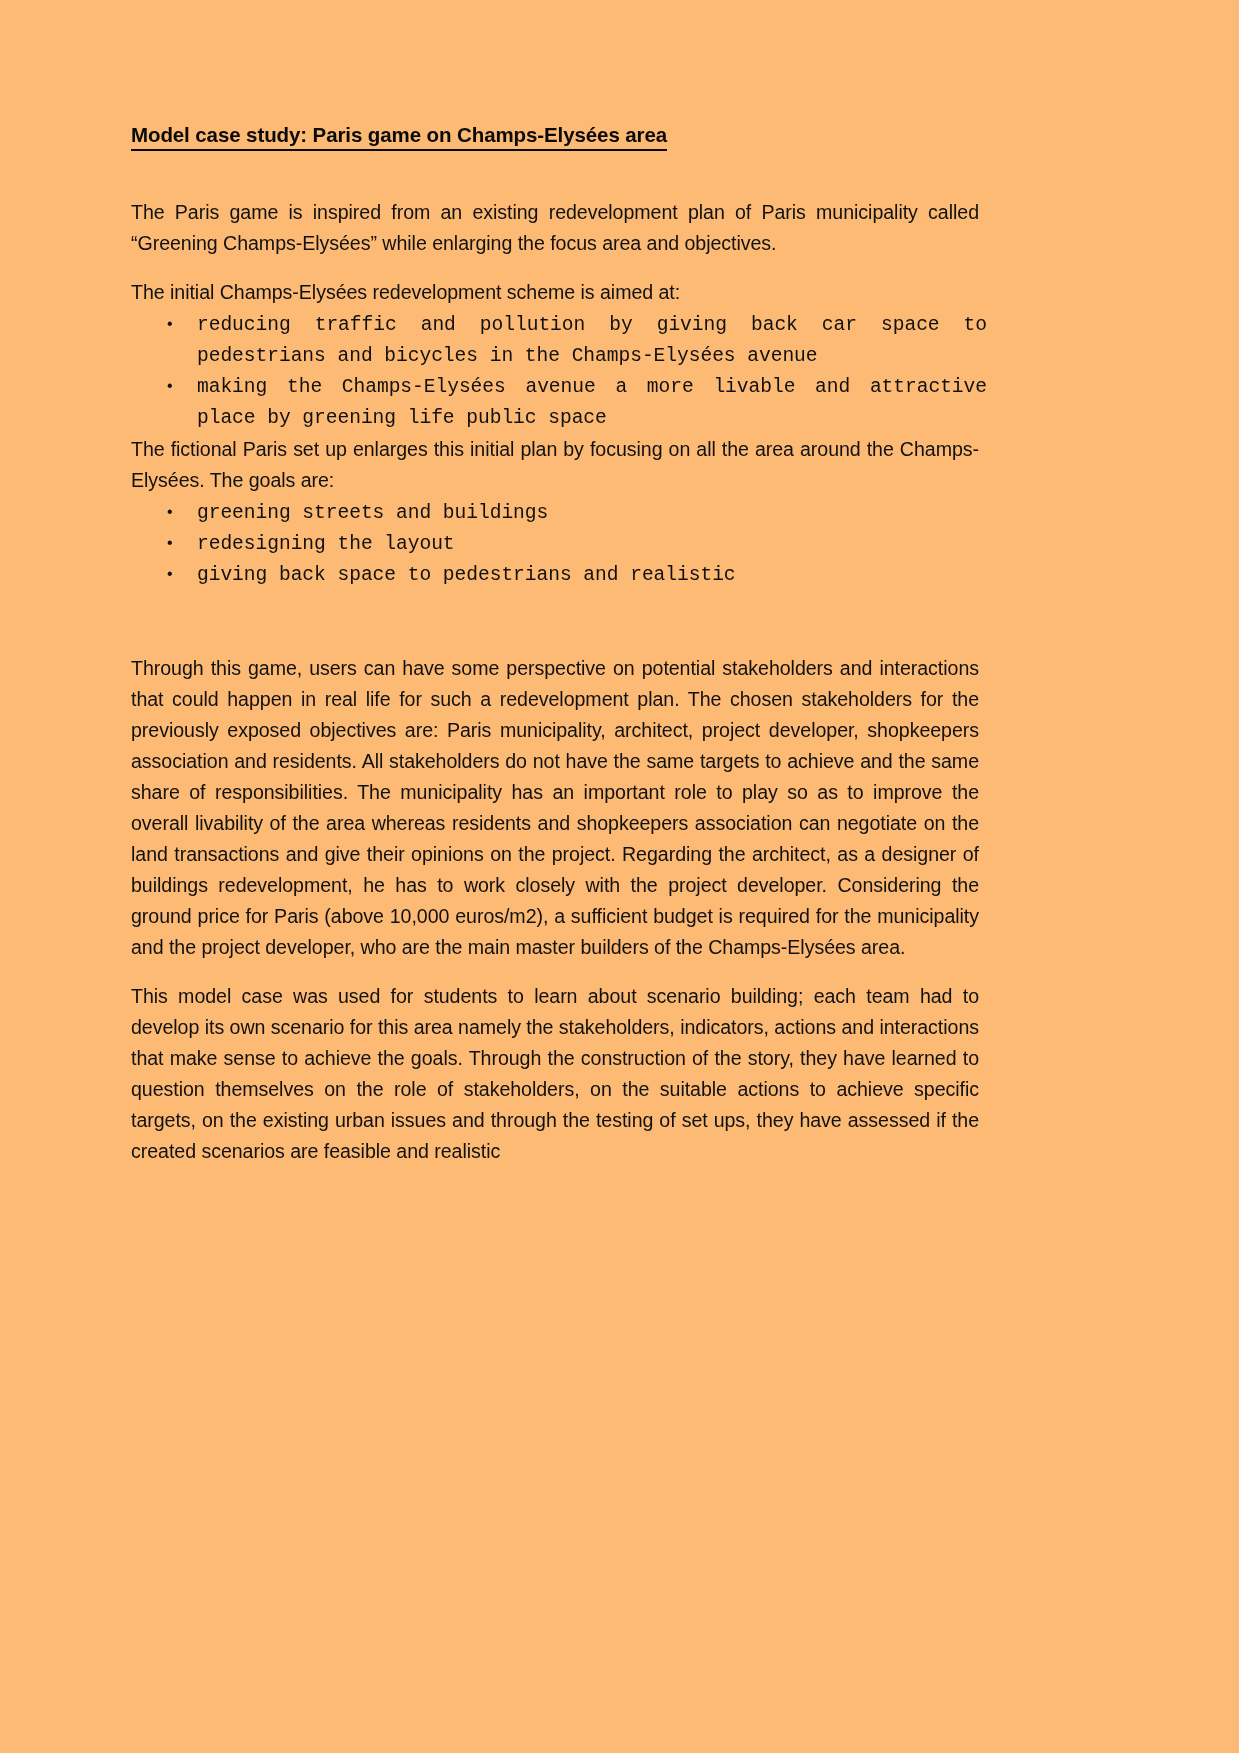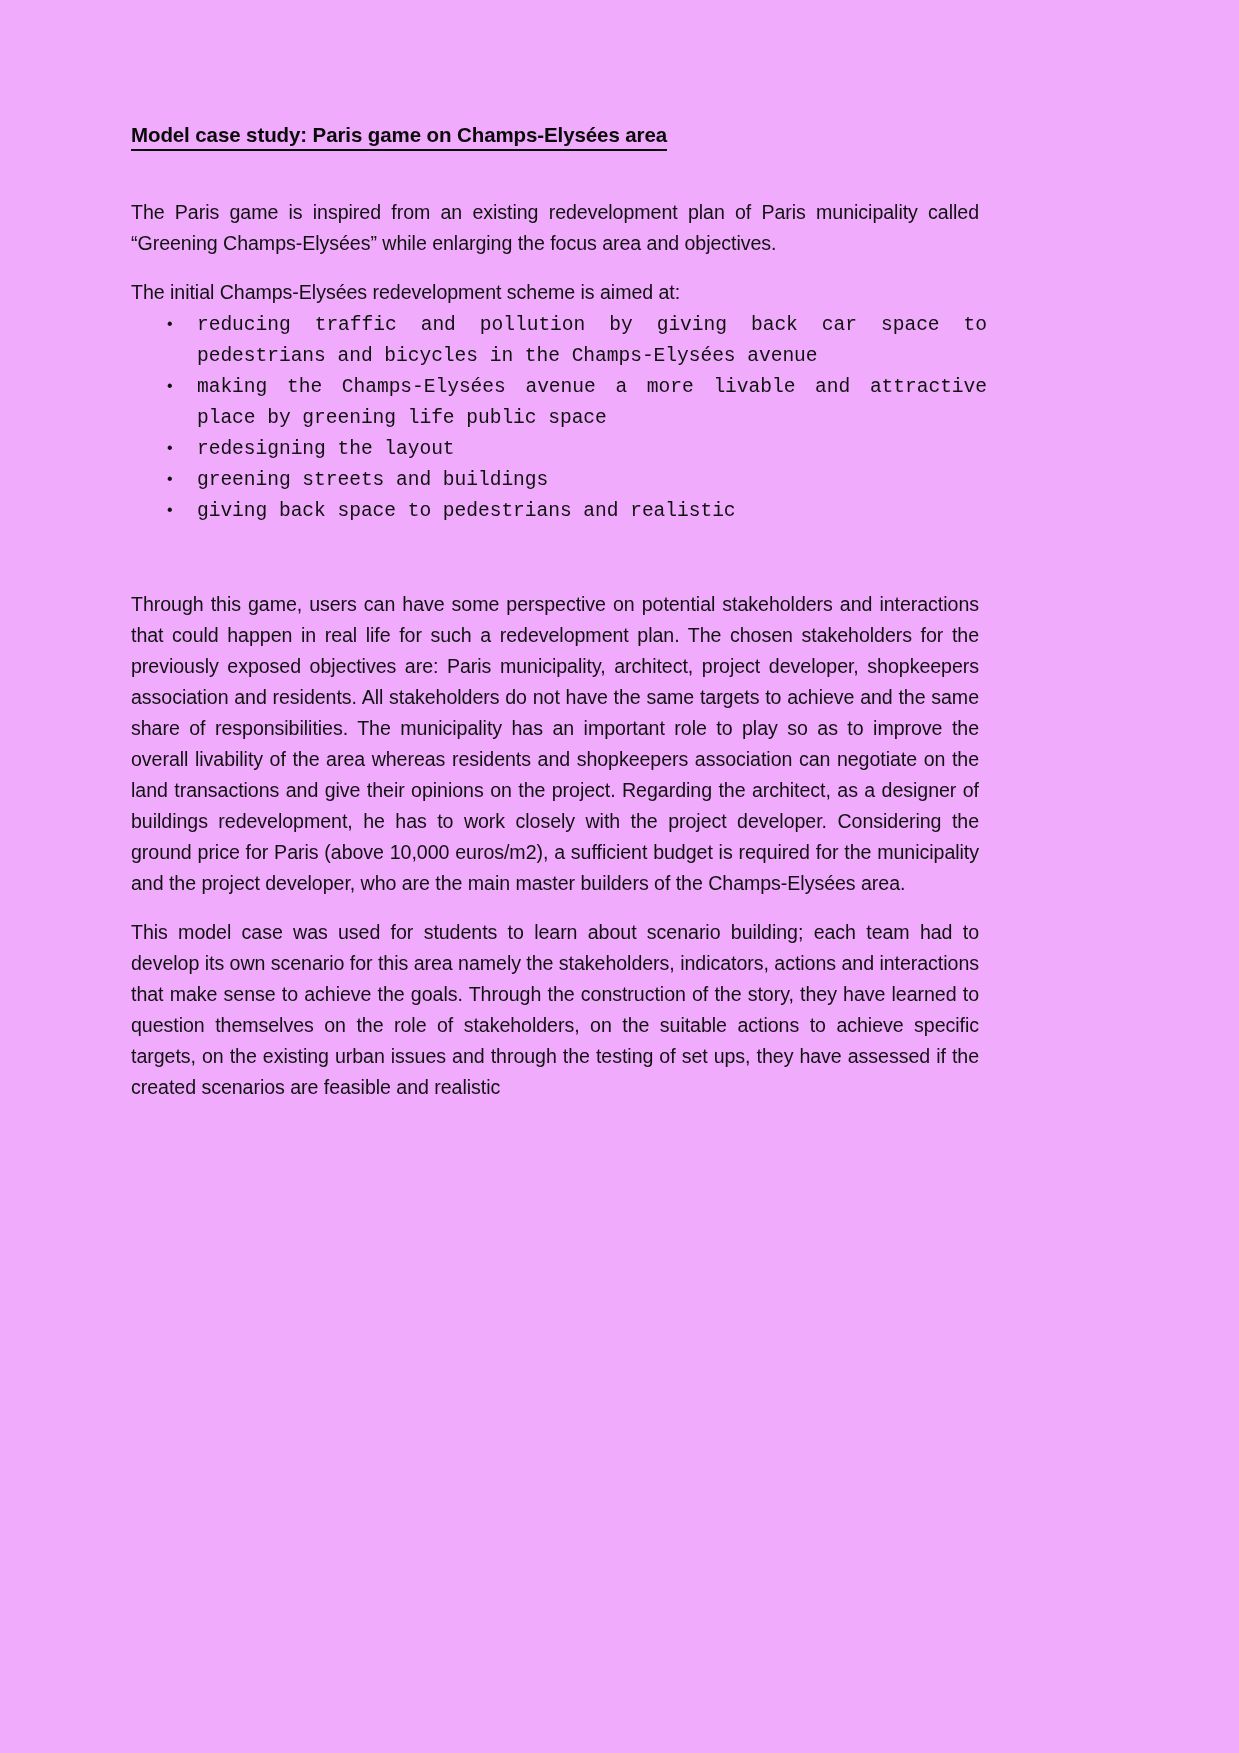--- a/index.html
+++ b/index.html
@@ -7,21 +7,21 @@
     padding: 0;
     background: #ffffff;
   }
   body {
     font-family: "Liberation Sans", sans-serif;
   }
   .page {
     position: relative;
     width: 1239px;
     height: 1753px;
-    background: #f0abfc;
+    background: #fdba74;
     margin: 0 auto;
     overflow: hidden;
     box-sizing: border-box;
   }
   .content {
     position: absolute;
     left: 131px;
     top: 122px;
     width: 856px;
   }
@@ -109,24 +109,25 @@
 
     <p class="para">The Paris game is inspired from an existing redevelopment plan of Paris municipality called “Greening Champs-Elysées” while enlarging the focus area and objectives.</p>
 
     <p class="para lead">The initial Champs-Elysées redevelopment scheme is aimed at:</p>
 
     <ul class="bullets indent-a">
       <li>reducing traffic and pollution by giving back car space to pedestrians and bicycles in the Champs-Elysées avenue</li>
       <li>making the Champs-Elysées avenue a more livable and attractive place by greening life public space</li>
     </ul>
 
+    <p class="para lead">The fictional Paris set up enlarges this initial plan by focusing on all the area around the Champs-Elysées. The goals are:</p>
 
     <ul class="bullets indent-b">
+      <li>greening streets and buildings</li>
       <li>redesigning the layout</li>
-      <li>greening streets and buildings</li>
       <li>giving back space to pedestrians and realistic</li>
     </ul>
 
     <div class="gap-block"></div>
 
     <p class="para">Through this game, users can have some perspective on potential stakeholders and interactions that could happen in real life for such a redevelopment plan. The chosen stakeholders for the previously exposed objectives are: Paris municipality, architect, project developer, shopkeepers association and residents. All stakeholders do not have the same targets to achieve and the same share of responsibilities. The municipality has an important role to play so as to improve the overall livability of the area whereas residents and shopkeepers association can negotiate on the land transactions and give their opinions on the project. Regarding the architect, as a designer of buildings redevelopment, he has to work closely with the project developer. Considering the ground price for Paris (above 10,000 euros/m2), a sufficient budget is required for the municipality and the project developer, who are the main master builders of the Champs-Elysées area.</p>
 
     <p class="para">This model case was used for students to learn about scenario building; each team had to develop its own scenario for this area namely the stakeholders, indicators, actions and interactions that make sense to achieve the goals.  Through the construction of the story, they have learned to question themselves on the role of stakeholders, on the suitable actions to achieve specific targets, on the existing urban issues and through the testing of set ups, they have assessed if the created scenarios are feasible and realistic</p>
 
   </div>

